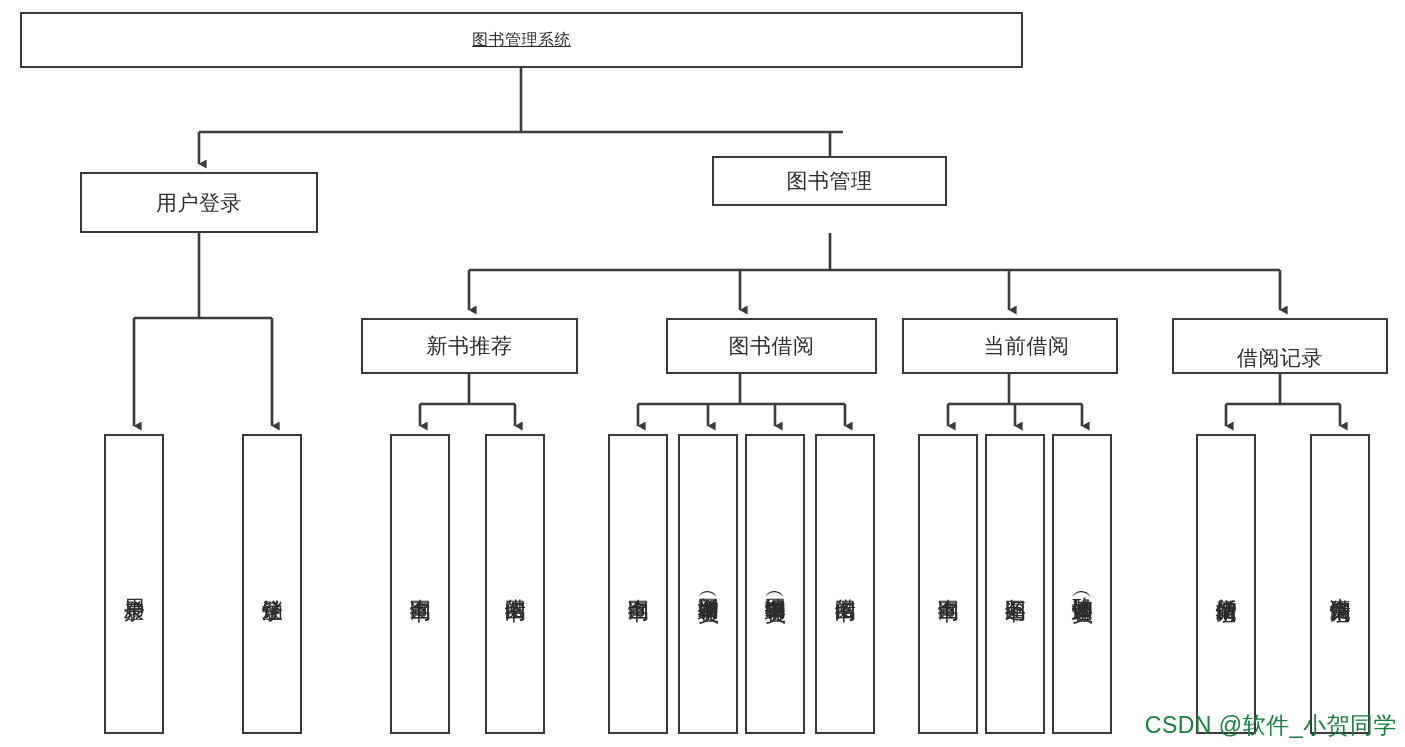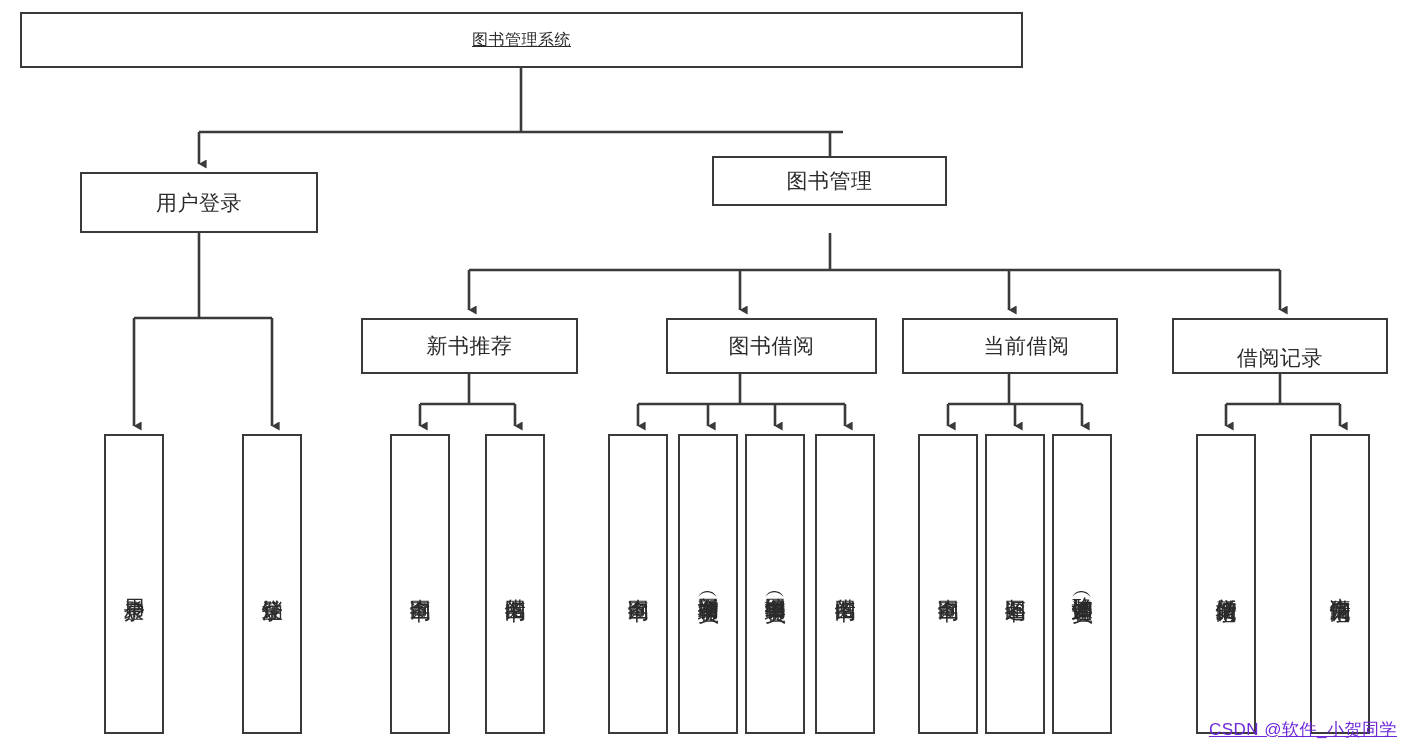--- a/index.html
+++ b/index.html
@@ -55,25 +55,24 @@
     font-size: 21px;
     line-height: 1.08;
     letter-spacing: 1px;
     text-align: center;
     white-space: nowrap;
   }
   .watermark {
     position: absolute;
     right: 8px;
     bottom: 6px;
-    font-size: 17px;
-    color: #6d28d9;
+    font-size: 23px;
+    color: #15803d;
     letter-spacing: 0.5px;
     white-space: nowrap;
-    text-decoration: underline;
   }
 </style>
 </head>
 <body>
 
 <div id="diagram-root">
 
   <svg class="wires" viewBox="0 0 1405 747" xmlns="http://www.w3.org/2000/svg">
     <defs>
       <marker id="arrowhead" markerWidth="10" markerHeight="10" refX="4.5" refY="7.6" orient="auto" markerUnits="userSpaceOnUse">

